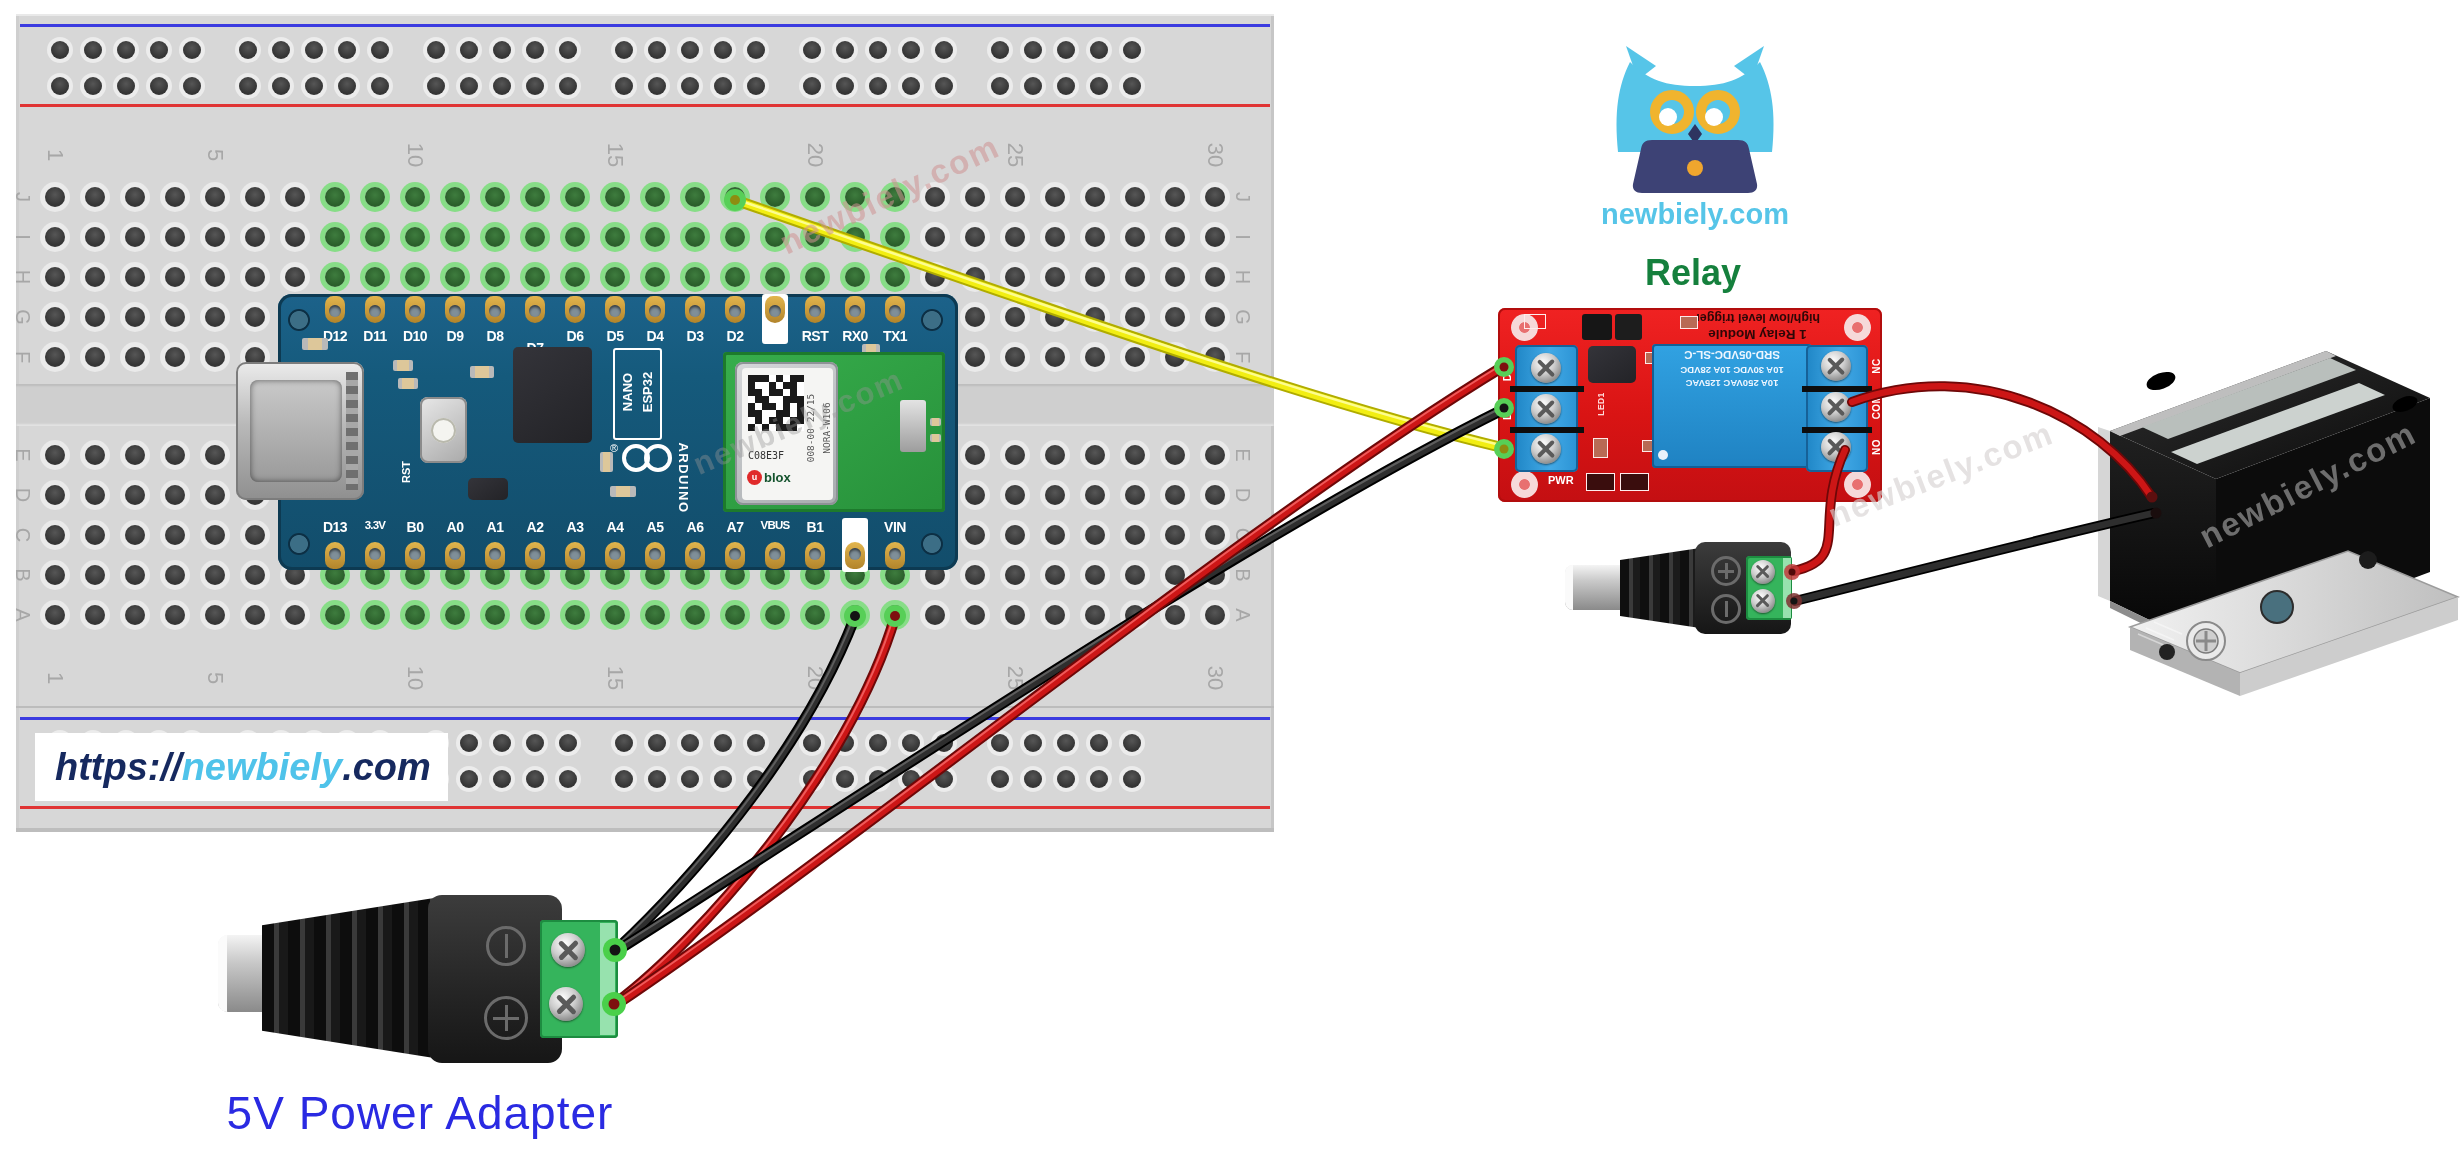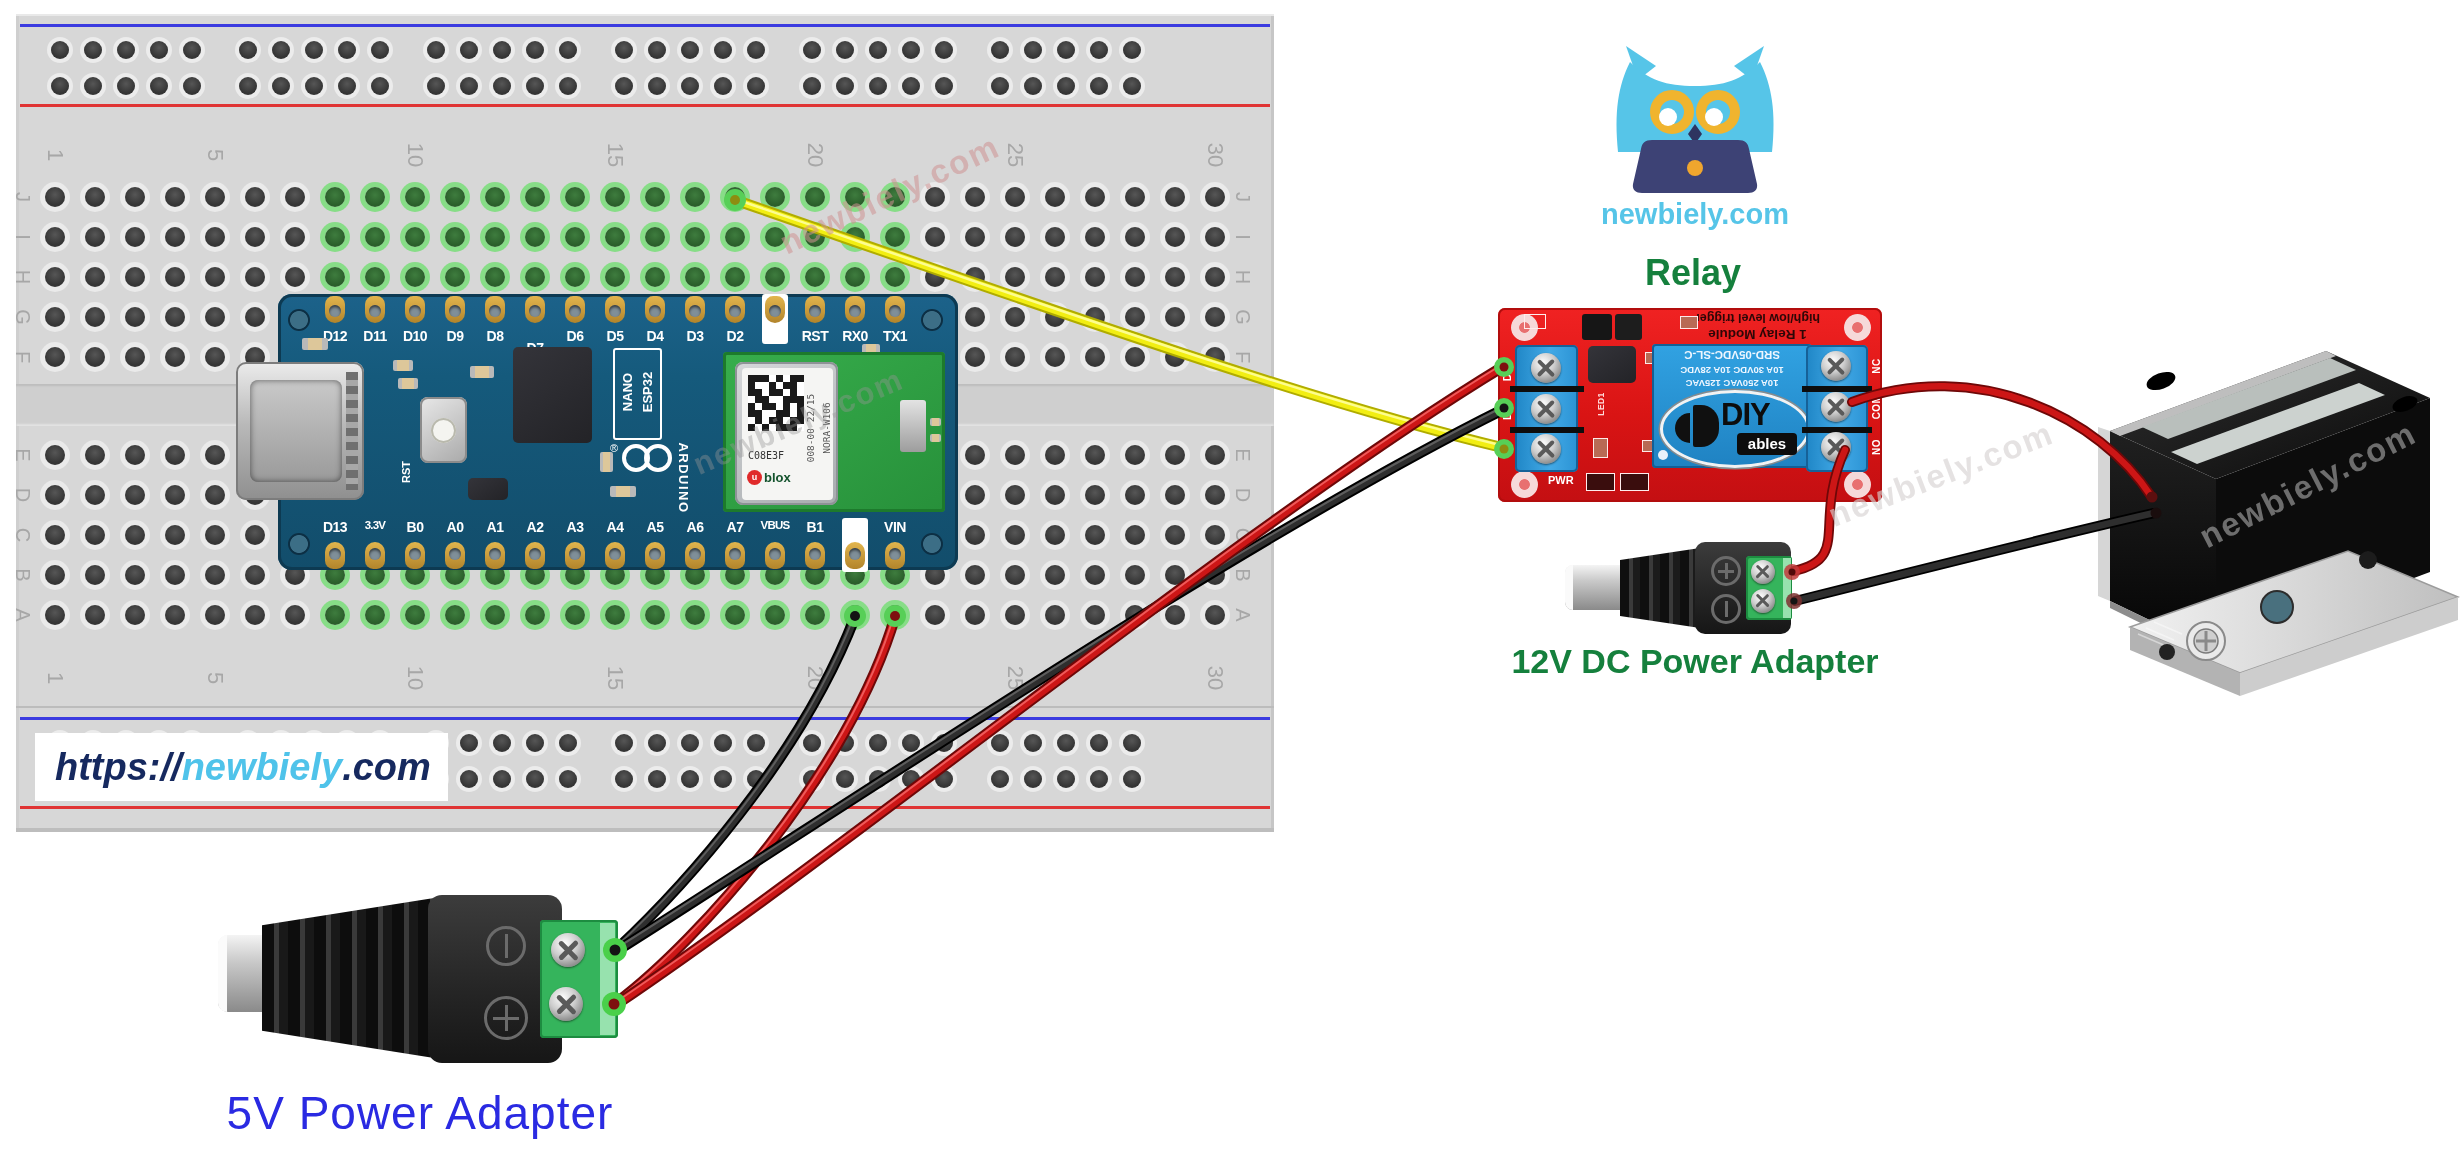--- a/index.html
+++ b/index.html
@@ -751,26 +751,20 @@
     <div class="silk" style="left:1680px;top:316px;width:16px;height:11px"></div>
     <span class="abs" style="left:1548px;top:474px;color:#fff;font:700 11px 'Liberation Sans',sans-serif">PWR</span>
     <div class="abs" style="left:1586px;top:473px;width:27px;height:16px;border:1.5px solid #ffecec;background:#3a0d0d"></div>
     <div class="abs" style="left:1620px;top:473px;width:27px;height:16px;border:1.5px solid #ffecec;background:#3a0d0d"></div>
 
     <div class="cube"></div>
     <div class="cubeline flip" style="left:1652px;top:349px;width:160px;font-size:11.5px">SRD-05VDC-SL-C</div>
     <div class="cubeline flip" style="left:1652px;top:365px;width:160px;font-size:9.5px">10A 30VDC 10A 28VDC</div>
     <div class="cubeline flip" style="left:1652px;top:378px;width:160px;font-size:9.5px">10A 250VAC 125VAC</div>
     <div class="abs" style="left:1658px;top:450px;width:10px;height:10px;border-radius:50%;background:#e8f2fa"></div>
-    <div class="oval">
-      <div class="abs" style="left:12px;top:20px;width:15px;height:30px;background:#101010;border-radius:15px 0 0 15px"></div>
-      <div class="abs" style="left:30px;top:12px;width:26px;height:42px;background:#101010;border-radius:2px 18px 18px 2px"></div>
-      <span class="abs" style="left:58px;top:4px;font:900 31px 'Liberation Sans',sans-serif;color:#0d0d0d;letter-spacing:-1px">DIY</span>
-      <div class="abs" style="left:74px;top:40px;width:60px;height:22px;background:#0d0d0d;border-radius:4px;text-align:center;color:#fff;font:700 15px 'Liberation Sans',sans-serif;line-height:22px"><span>ables</span></div>
-    </div>
 
     <div class="tblock" style="left:1806px;top:345px;width:62px"></div>
     <div class="sep" style="left:1802px;top:386px;width:70px"></div>
     <div class="sep" style="left:1802px;top:427px;width:70px"></div>
     <div class="screwx" style="left:1821px;top:351px;width:30px;height:30px"></div>
     <div class="screwx" style="left:1821px;top:392px;width:30px;height:30px"></div>
     <div class="screwx" style="left:1821px;top:432px;width:30px;height:30px"></div>
     <span class="tlabel" style="left:1876px;top:366px;font-size:10px">NC</span>
     <span class="tlabel" style="left:1876px;top:407px;font-size:10px">COM</span>
     <span class="tlabel" style="left:1876px;top:447px;font-size:10px">NO</span>
@@ -920,20 +914,19 @@
         <circle cx="1718" cy="112" r="17" fill="#56c5e8" stroke="#f0b42e" stroke-width="10"></circle>
         <circle cx="1668" cy="117" r="9" fill="#fff"></circle>
         <circle cx="1714" cy="117" r="9" fill="#fff"></circle>
         <path d="M1695,124 L1702,134 L1695,144 L1688,134 Z" fill="#2e3460"></path>
         <path d="M1652,140 L1738,140 C1745,140 1748,143 1749,149 L1757,184 C1758,190 1754,193 1748,193 L1642,193 C1636,193 1632,190 1633,184 L1641,149 C1642,143 1645,140 1652,140 Z" fill="#3d4275"></path>
         <circle cx="1695" cy="168" r="8" fill="#f0a62e"></circle>
       </g>
     </svg>
     <div class="biglabel" style="left:1570px;top:198px;width:250px;font-size:29px;color:#56c5e8">newbiely.com</div>
     <div class="biglabel" style="left:1573px;top:252px;width:240px;font-size:36px">Relay</div>
-    <div class="biglabel" style="left:1480px;top:642px;width:430px;font-size:34px">12V DC Power Adapter</div>
     <div class="biglabel" style="left:130px;top:1086px;width:580px;font-size:46px;font-weight:400;color:#2a2ae2;letter-spacing:1px">5V Power Adapter</div>
     <div class="wm" style="left:782px;top:226px;color:rgba(206,146,146,.55);transform:rotate(-25deg)">newbiely.com</div>
     <div class="wm" style="left:695px;top:448px;color:rgba(150,150,150,.4);font-size:31px;transform:rotate(-23deg)">newbiely.com</div>
     <div class="wm" style="left:1830px;top:498px;color:rgba(215,211,211,.65);transform:rotate(-21deg)">newbiely.com</div>
     <div class="wm" style="left:2202px;top:520px;color:rgba(190,190,190,.55);transform:rotate(-27deg)">newbiely.com</div>
   </div>
 </div>
 
 </body></html>

